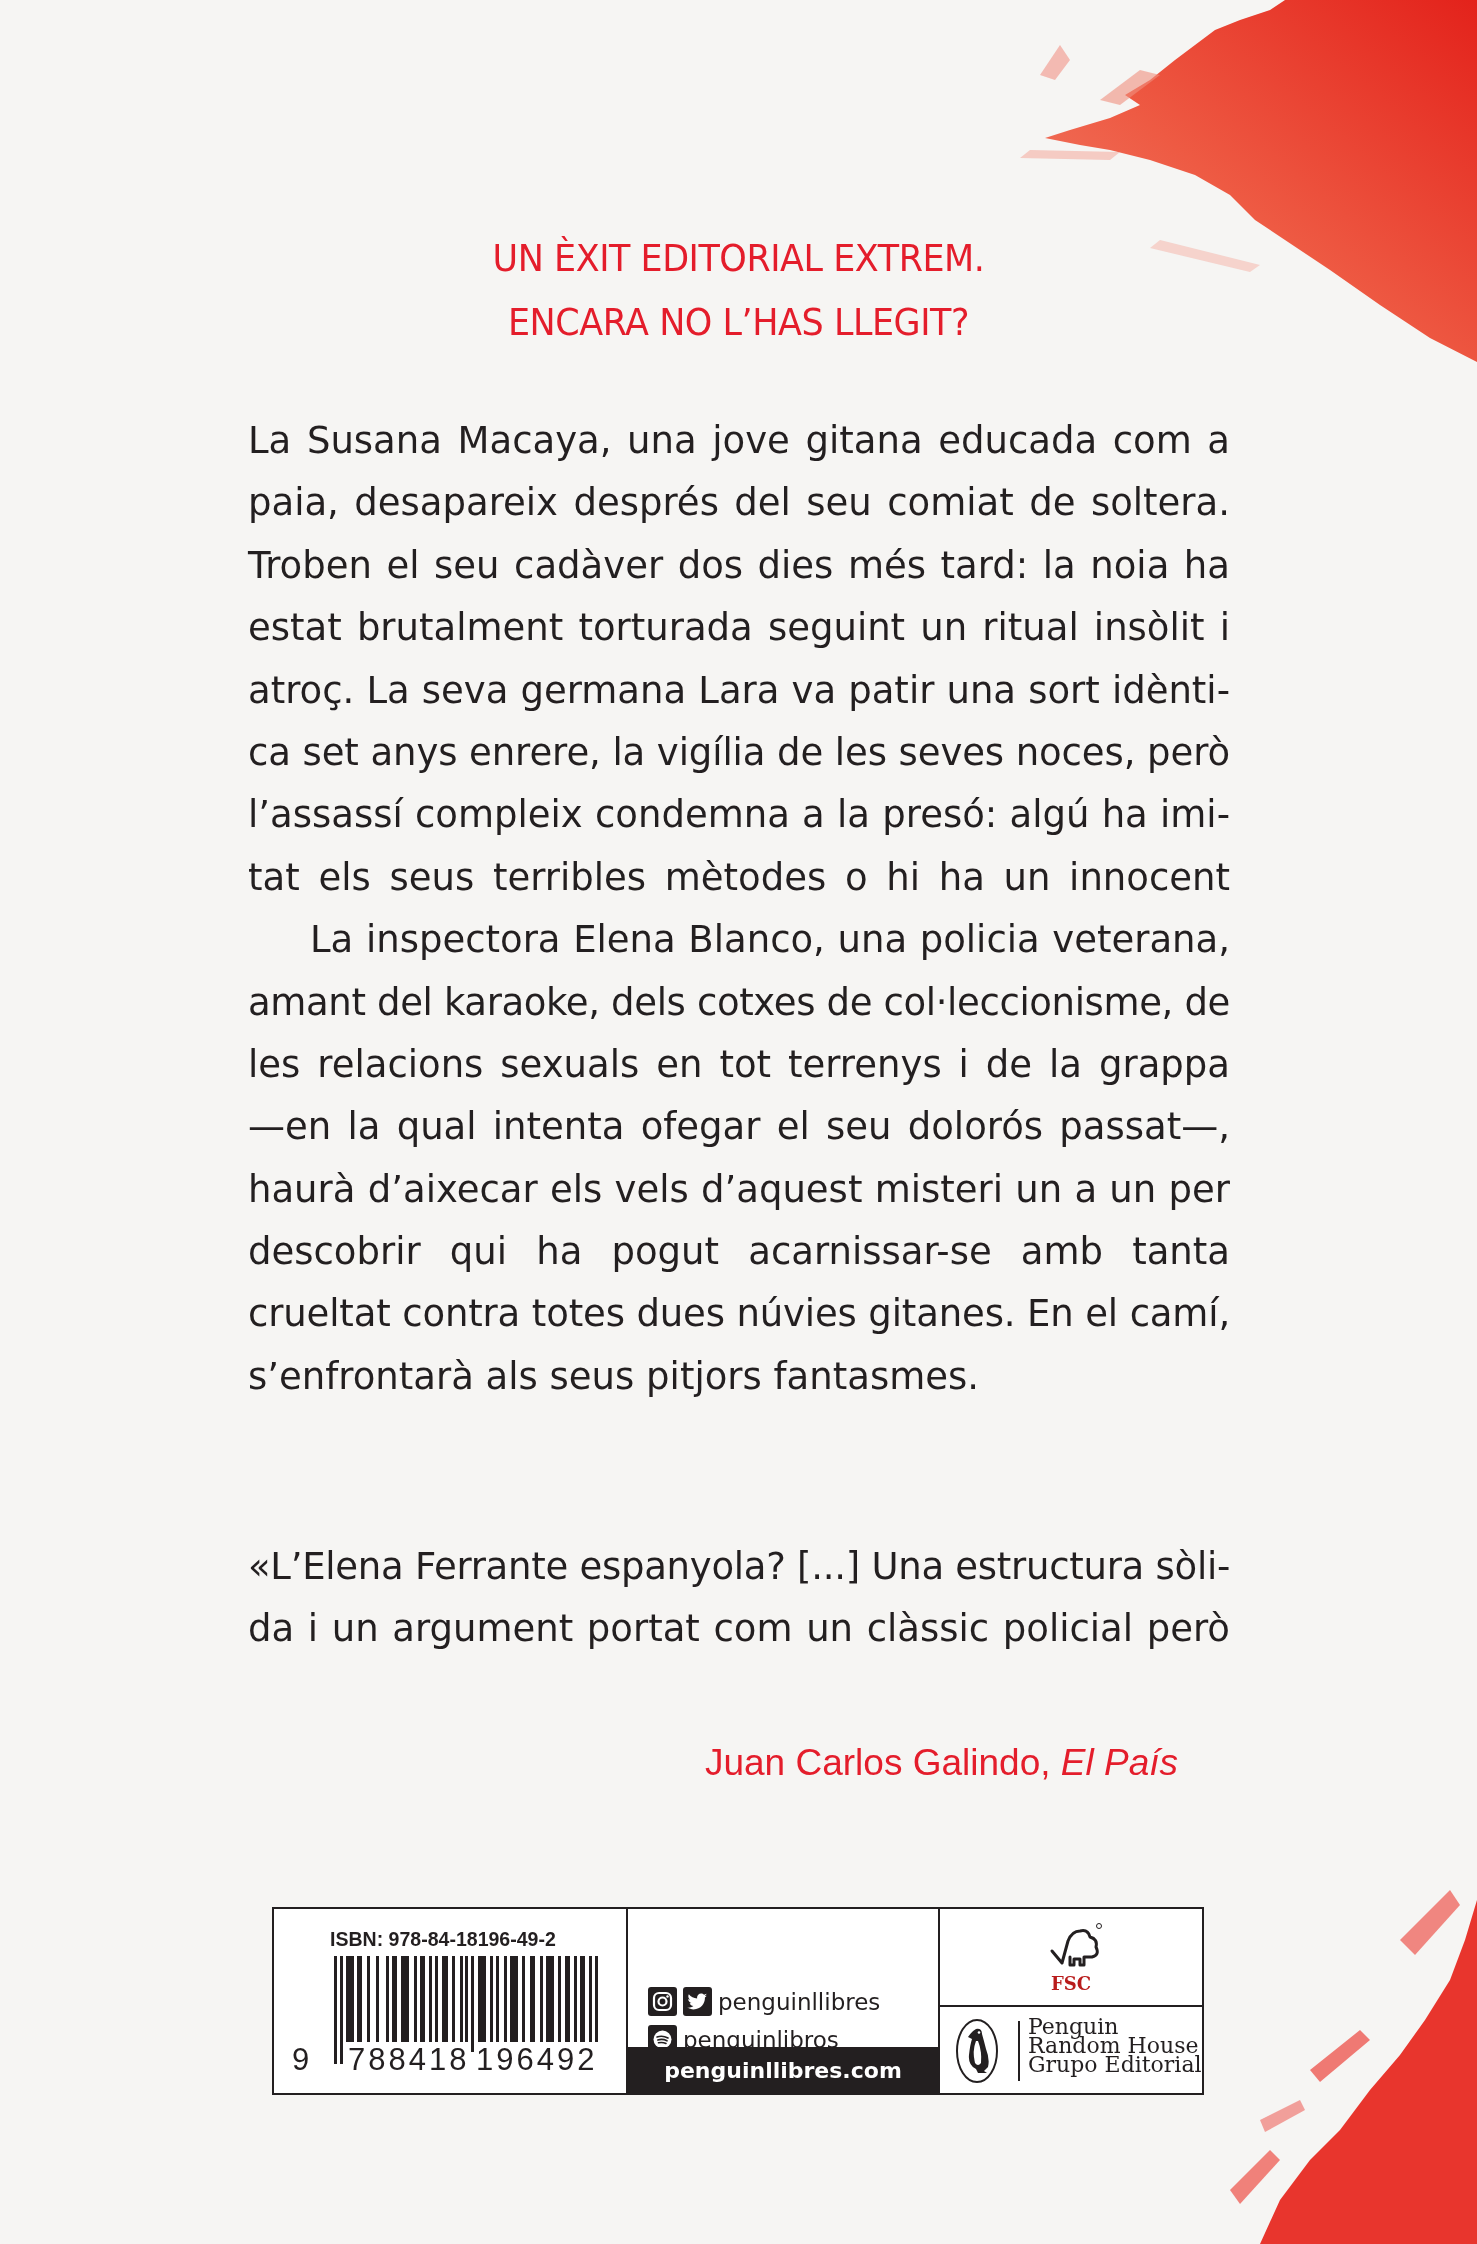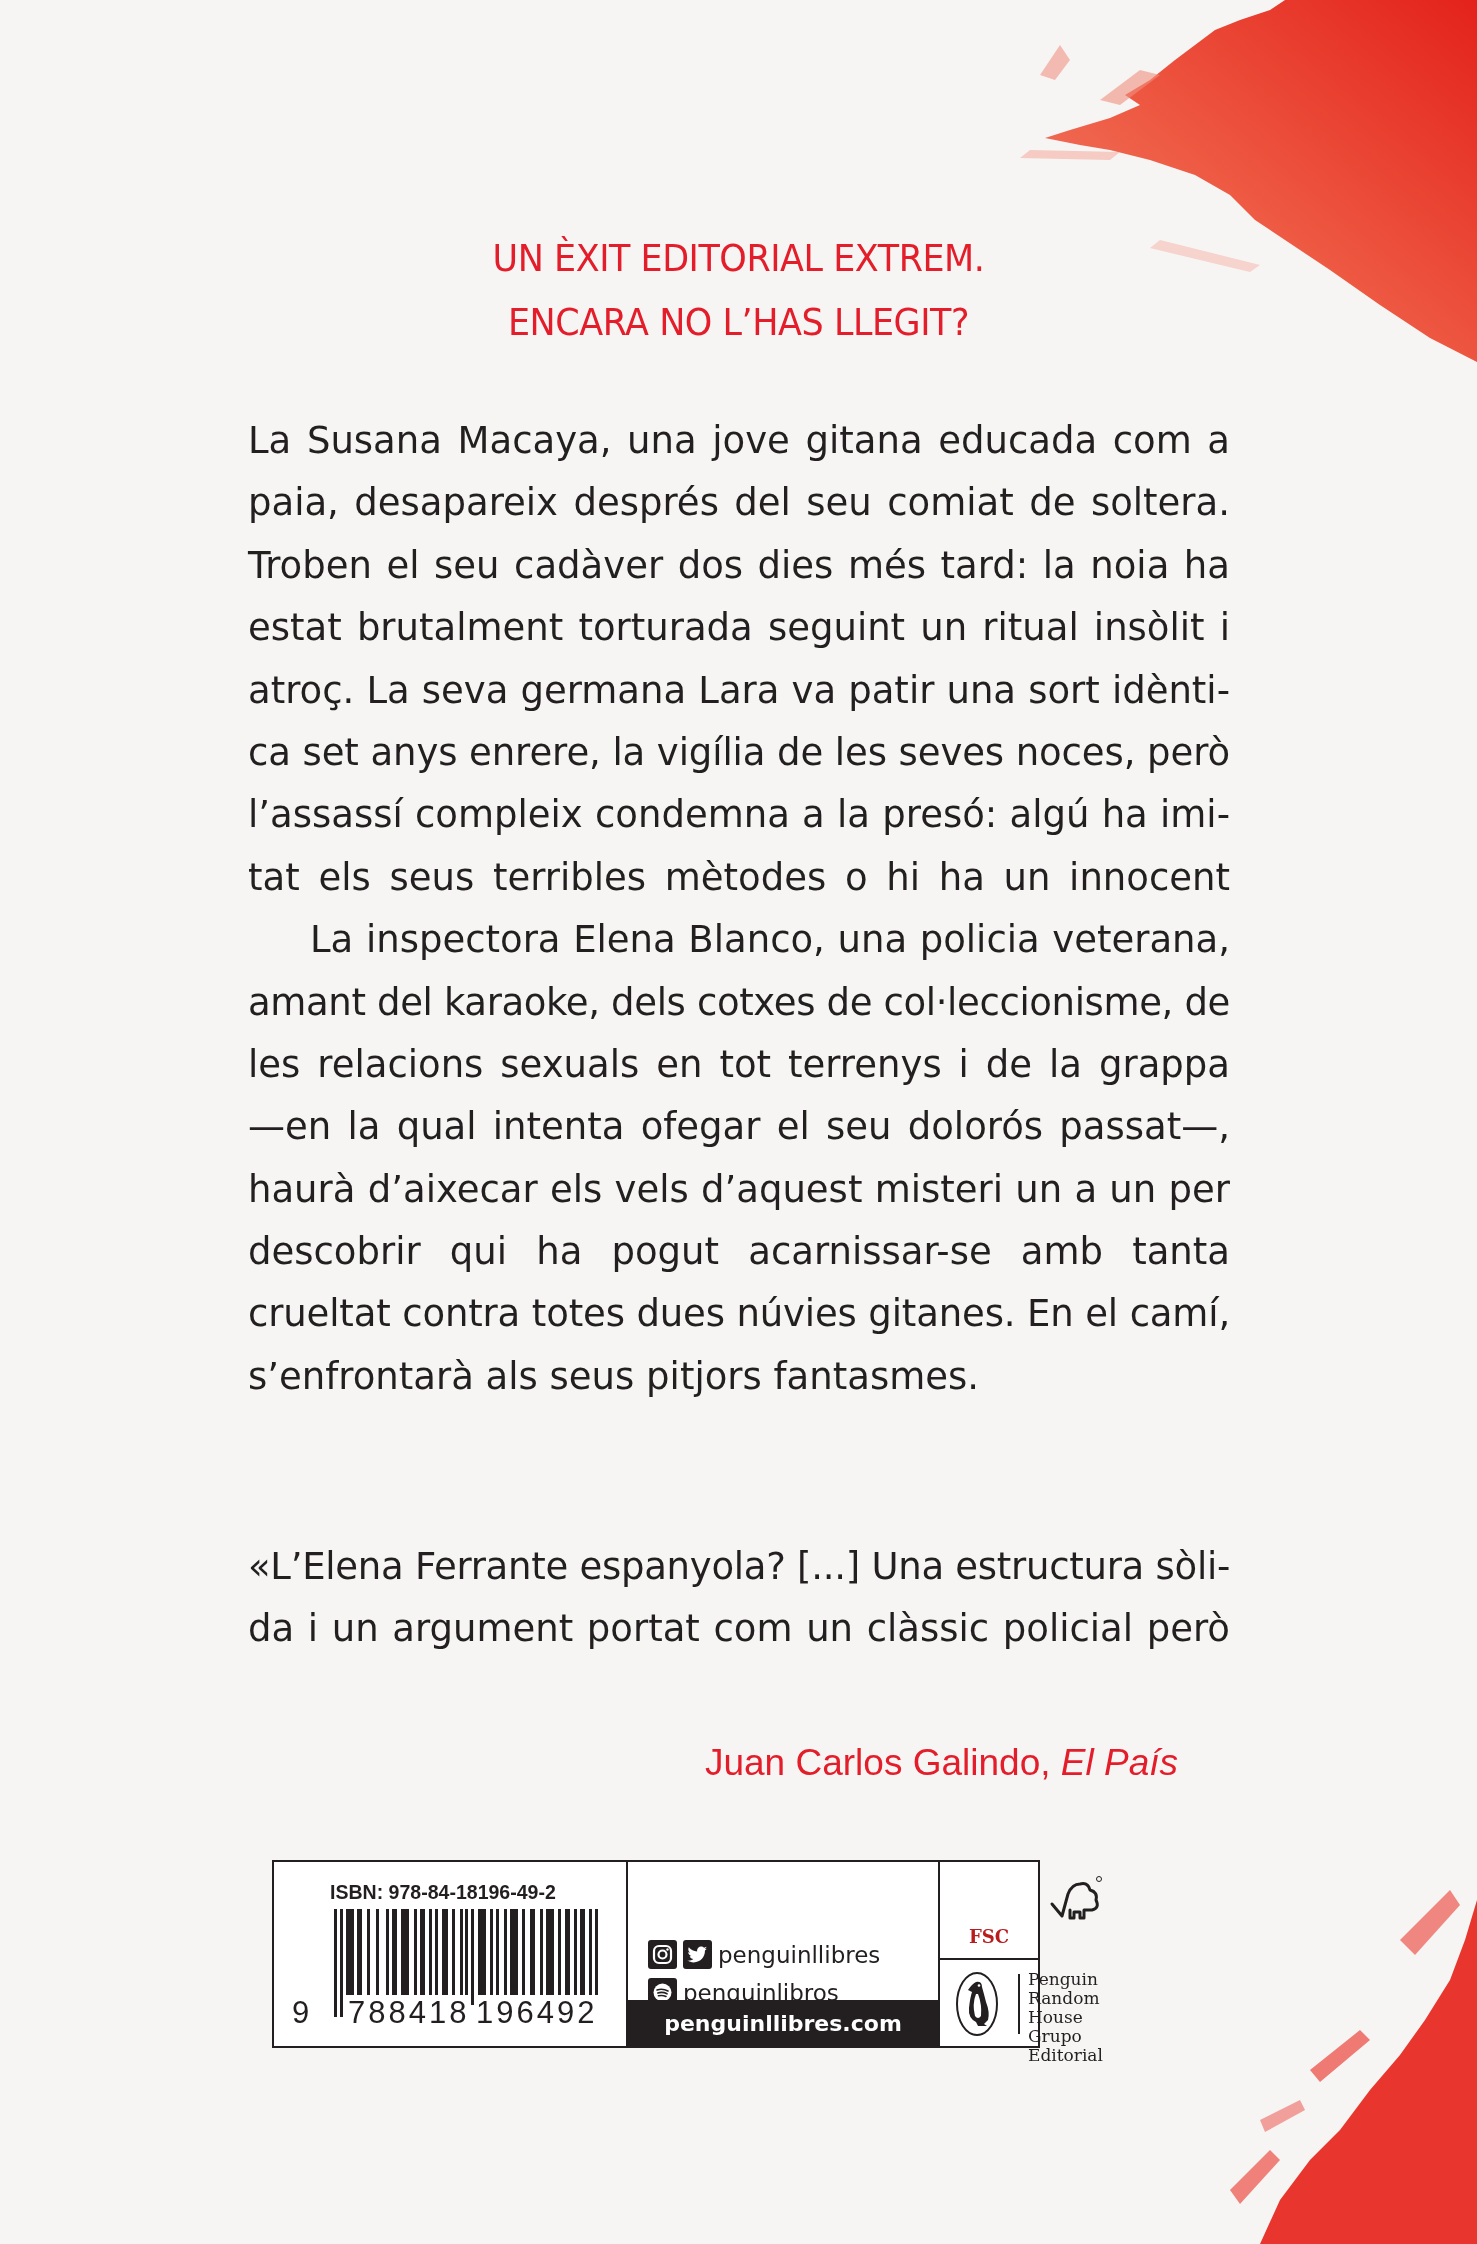--- a/index.html
+++ b/index.html
@@ -34,21 +34,21 @@
     font-family:"DejaVu Sans", sans-serif; font-size:37px; line-height:62.4px;
     color:#231f20; font-weight:500;
   }
   .attrib {
     position:absolute; left:648px; width:530px; top:1738px;
     font-family:Liberation Sans, sans-serif; font-size:37px; line-height:50px;
     color:#e41d2b; white-space:nowrap; text-align:right;
   }
   .attrib i { font-style:italic; }
   .box {
-    position:absolute; left:272px; top:1860px; width:768px; height:188px;
+    position:absolute; left:272px; top:1907px; width:932px; height:188px;
     border:2.5px solid #231f20; background:#ffffff; box-sizing:border-box;
     display:flex;
   }
   .col-barcode { width:354px; height:100%; border-right:2.5px solid #231f20; position:relative; box-sizing:border-box; }
   .col-social { width:312px; height:100%; border-right:2.5px solid #231f20; position:relative; box-sizing:border-box; }
   .col-logos { flex:1; height:100%; position:relative; }
   .isbn-label {
     position:absolute; left:56px; top:18px; font-family:"Liberation Sans", sans-serif;
     font-size:21px; font-weight:bold; letter-spacing:0px; color:#231f20; transform:scaleX(0.93); transform-origin:left;
   }
@@ -66,21 +66,21 @@
   .sicon { width:29px; height:29px; background:#231f20; border-radius:3px; display:inline-flex; align-items:center; justify-content:center; }
   .site-band {
     position:absolute; left:0; right:0; bottom:0; height:46px; background:#231f20;
     color:#ffffff; font-family:"DejaVu Sans", sans-serif; font-weight:bold; font-size:22px;
     display:flex; align-items:center; justify-content:center;
   }
   .fsc-cell { position:absolute; left:0; right:0; top:0; height:96px; border-bottom:2px solid #231f20; }
   .prh-cell { position:absolute; left:0; right:0; top:98px; bottom:0; }
   .fsc-label { position:absolute; left:0; right:0; top:64px; text-align:center; font-family:"DejaVu Serif", serif; font-weight:bold; font-size:18px; color:#b91c1c; }
   .prh-text {
-    position:absolute; left:88px; top:10px; font-family:"DejaVu Serif", serif; font-size:17px; line-height:19px; color:#231f20;
+    position:absolute; left:88px; top:10px; font-family:"DejaVu Serif", serif; font-size:22px; line-height:19px; color:#231f20;
   }
   .prh-sep { position:absolute; left:78px; top:14px; width:1.5px; height:60px; background:#231f20; }
 </style>
 </head>
 <body>
 
 <svg class="brush" style="left:1000px;top:0;" width="477" height="400" viewBox="0 0 477 400">
   <defs>
     <linearGradient id="g1" x1="1" y1="0" x2="0" y2="1">
       <stop offset="0" stop-color="#e3221b"></stop>

